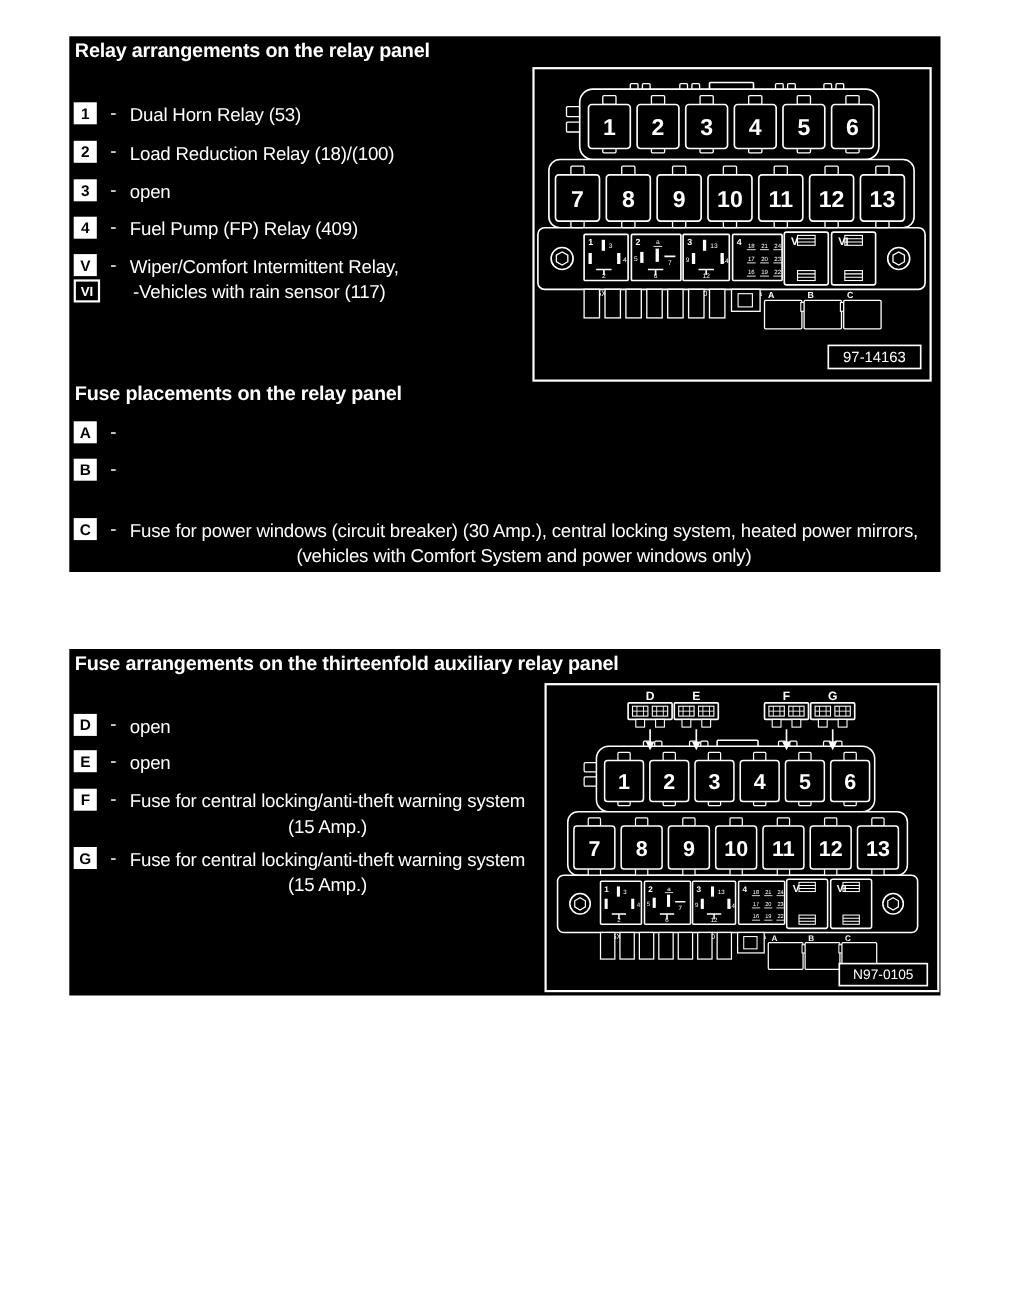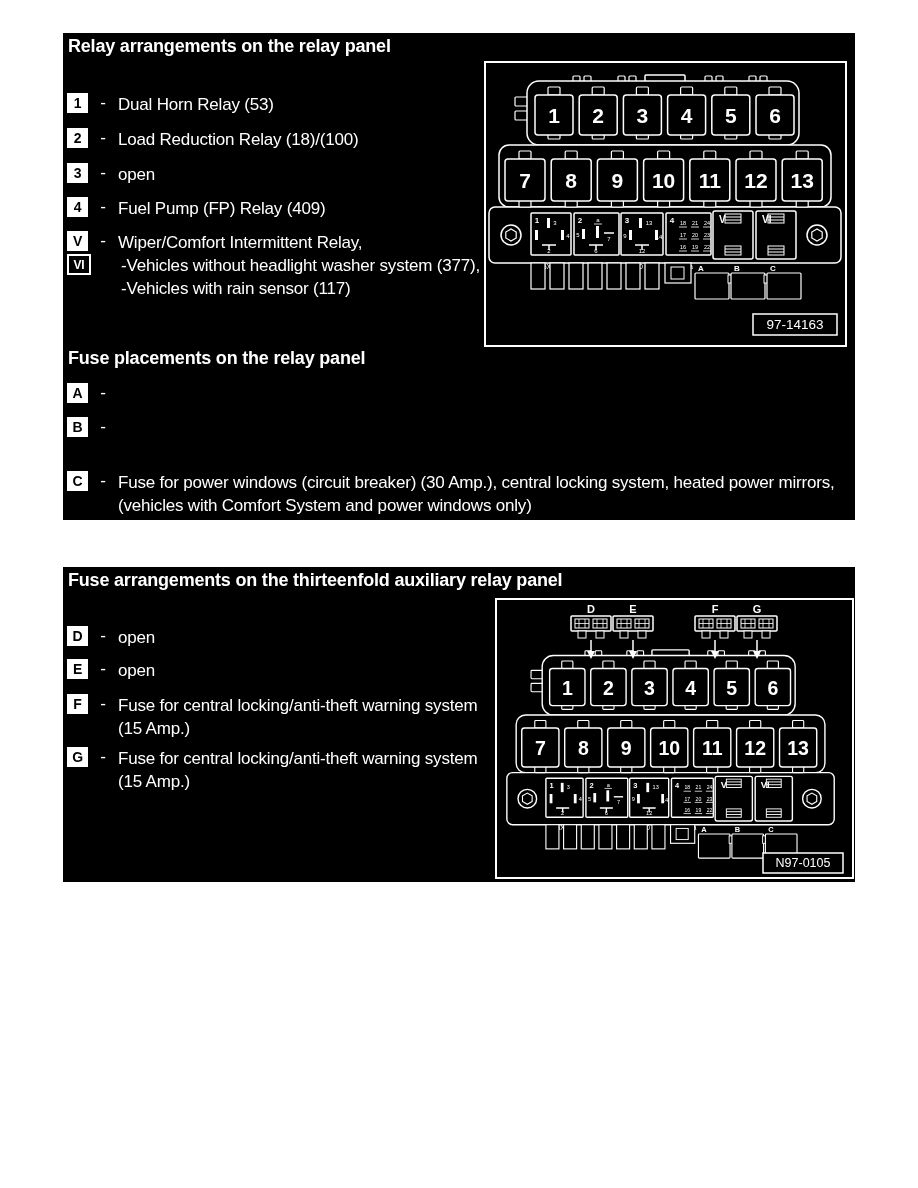--- a/index.html
+++ b/index.html
@@ -1,28 +1,28 @@
 <!DOCTYPE html>
 <html><head>
 <meta charset="utf-8">
 <style>
   html,body{margin:0;padding:0;background:#fff;}
   #page{position:relative;width:918px;height:1188px;background:#fff;overflow:hidden;
         font-family:"Liberation Sans",sans-serif;}
   .panel{position:absolute;left:63px;width:792px;background:#000;color:#fff;}
   #panel1{top:33px;height:487px;}
-  #panel2{top:567px;height:315px;}
+  #panel2{top:590px;height:315px;}
   .sec-title{position:absolute;left:5px;font-weight:bold;font-size:18px;letter-spacing:-0.2px;white-space:nowrap;}
   .item{position:absolute;left:4px;display:flex;align-items:flex-start;font-size:17px;letter-spacing:-0.2px;}
   .badge{flex:none;width:21px;height:20px;background:#fff;color:#000;font-weight:bold;font-size:14px;
          display:flex;align-items:center;justify-content:center;}
   .badge.inv{background:#000;color:#fff;border:2px solid #fff;box-sizing:border-box;width:24px;height:21px;font-size:12px;}
   .dash{flex:none;margin-left:10px;width:10px;text-align:center;}
   .text{margin-left:10px;line-height:23px;}
-  .text div{white-space:nowrap;}
+  .text div{white-space:nowrap;text-align:center;}
   .diagram{position:absolute;border:2px solid #fff;background:#000;}
   #diag1box{left:421px;top:28px;width:359px;height:282px;}
   #diag2box{left:432px;top:31px;width:355px;height:277px;}
   .diagram svg{display:block;width:100%;height:100%;font-family:"Liberation Sans",sans-serif;}
 </style>
 </head>
 <body>
 
 <div id="page">
 
@@ -66,21 +66,20 @@
       <span class="dash">-</span>
       <div class="text">
         <div>Wiper/Comfort Intermittent Relay,</div>
       </div>
     </div>
 
     <div class="item" style="top:221px">
       <span class="badge inv">VI</span>
       <span class="dash"></span>
       <div class="text">
-        <div>-Vehicles without headlight washer system (377),</div>
         <div>-Vehicles with rain sensor (117)</div>
       </div>
     </div>
 
     <div class="sec-title" style="top:315px">Fuse placements on the relay panel</div>
 
     <div class="item" style="top:350px">
       <span class="badge">A</span>
       <span class="dash">-</span>
     </div>

